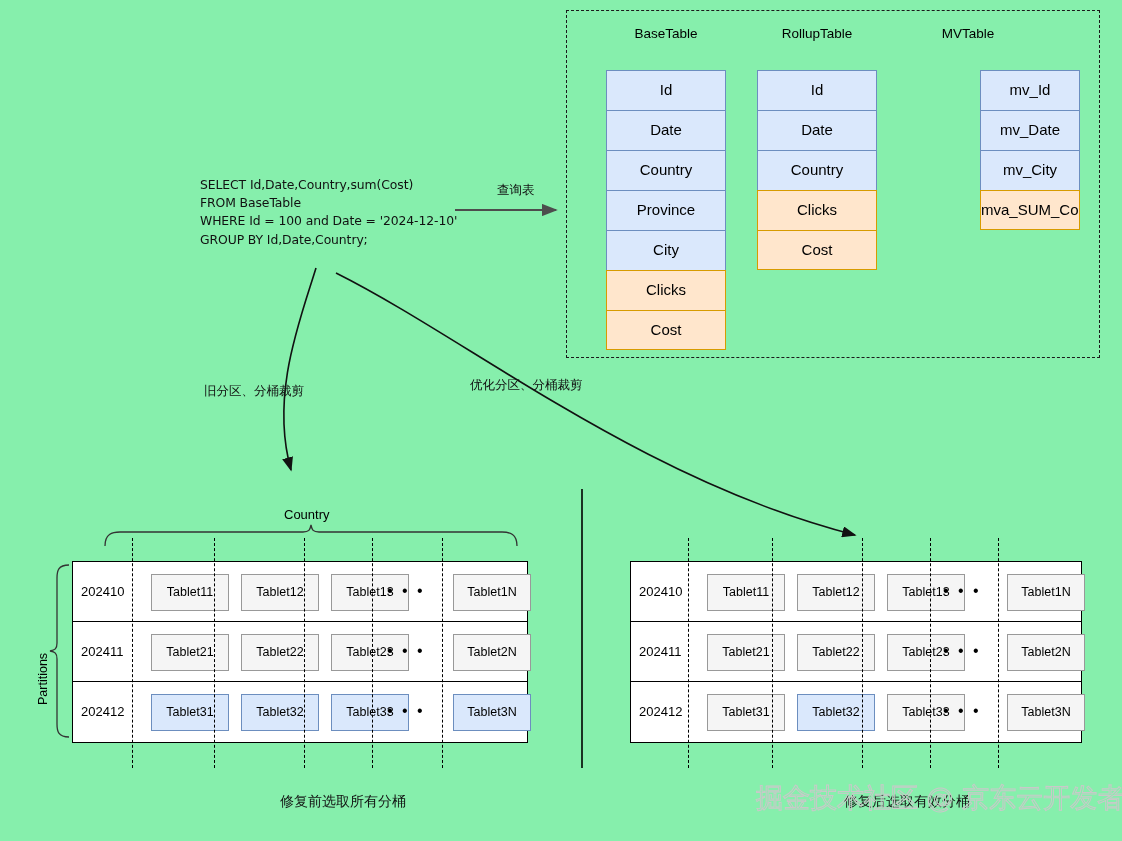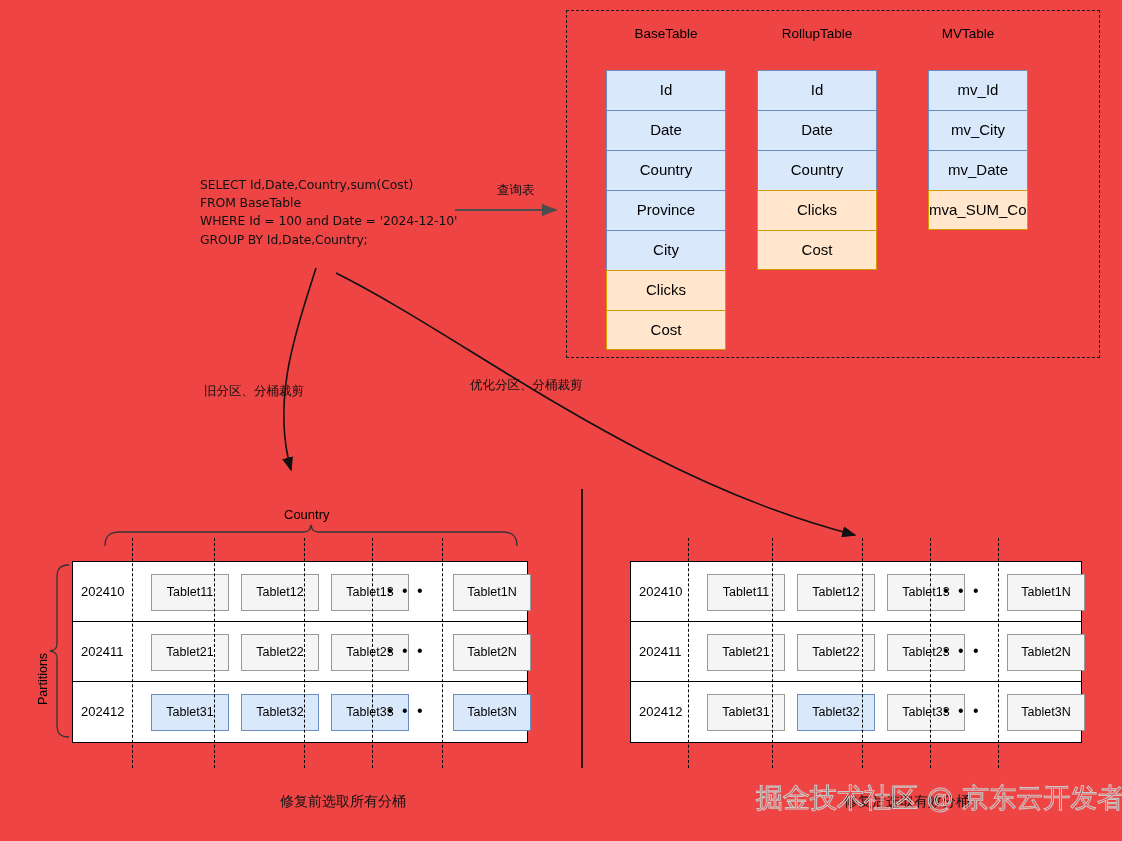--- a/index.html
+++ b/index.html
@@ -9,21 +9,21 @@
   }
   body {
     font-family: "Liberation Sans", "DejaVu Sans", sans-serif;
     color: #000000;
   }
   #canvas {
     position: relative;
     width: 1122px;
     height: 841px;
     overflow: hidden;
-    background: #ef4444;
+    background: #86efac;
   }
   .abs { position: absolute; }
 
   
   #schema-panel {
     left: 566px; top: 10px;
     width: 534px; height: 348px;
     border: 1.6px dashed #1a1a1a;
     box-sizing: border-box;
   }
@@ -189,24 +189,24 @@
   <div class="abs table-title" style="left:757px; top:26px; width:120px;">RollupTable</div>
   <div class="abs col-table" id="tbl-rollup" style="left:757px; top:70px; width:120px;">
       <div class="cell blue">Id</div>
       <div class="cell blue">Date</div>
       <div class="cell blue">Country</div>
       <div class="cell orange">Clicks</div>
       <div class="cell orange last">Cost</div>
     </div>
 
   <div class="abs table-title" style="left:908px; top:26px; width:120px;">MVTable</div>
-  <div class="abs col-table" id="tbl-mv" style="left:908px; top:70px; width:120px;padding-left:20px;">
+  <div class="abs col-table" id="tbl-mv" style="left:960px; top:70px; width:120px;padding-left:20px;">
       <div class="cell blue">mv_Id</div>
+      <div class="cell blue">mv_Date</div>
       <div class="cell blue">mv_City</div>
-      <div class="cell blue">mv_Date</div>
       <div class="cell orange last">mva_SUM_Cost</div>
     </div>
 
   <div class="abs" id="sql-block">SELECT Id,Date,Country,sum(Cost)
 FROM BaseTable
 WHERE Id = 100 and Date = '2024-12-10'
 GROUP BY Id,Date,Country;</div>
 
   <div class="abs cn-label" style="left:497px; top:182px;">查询表</div>
   <div class="abs cn-label" style="left:204px; top:383px;">旧分区、分桶裁剪</div>

